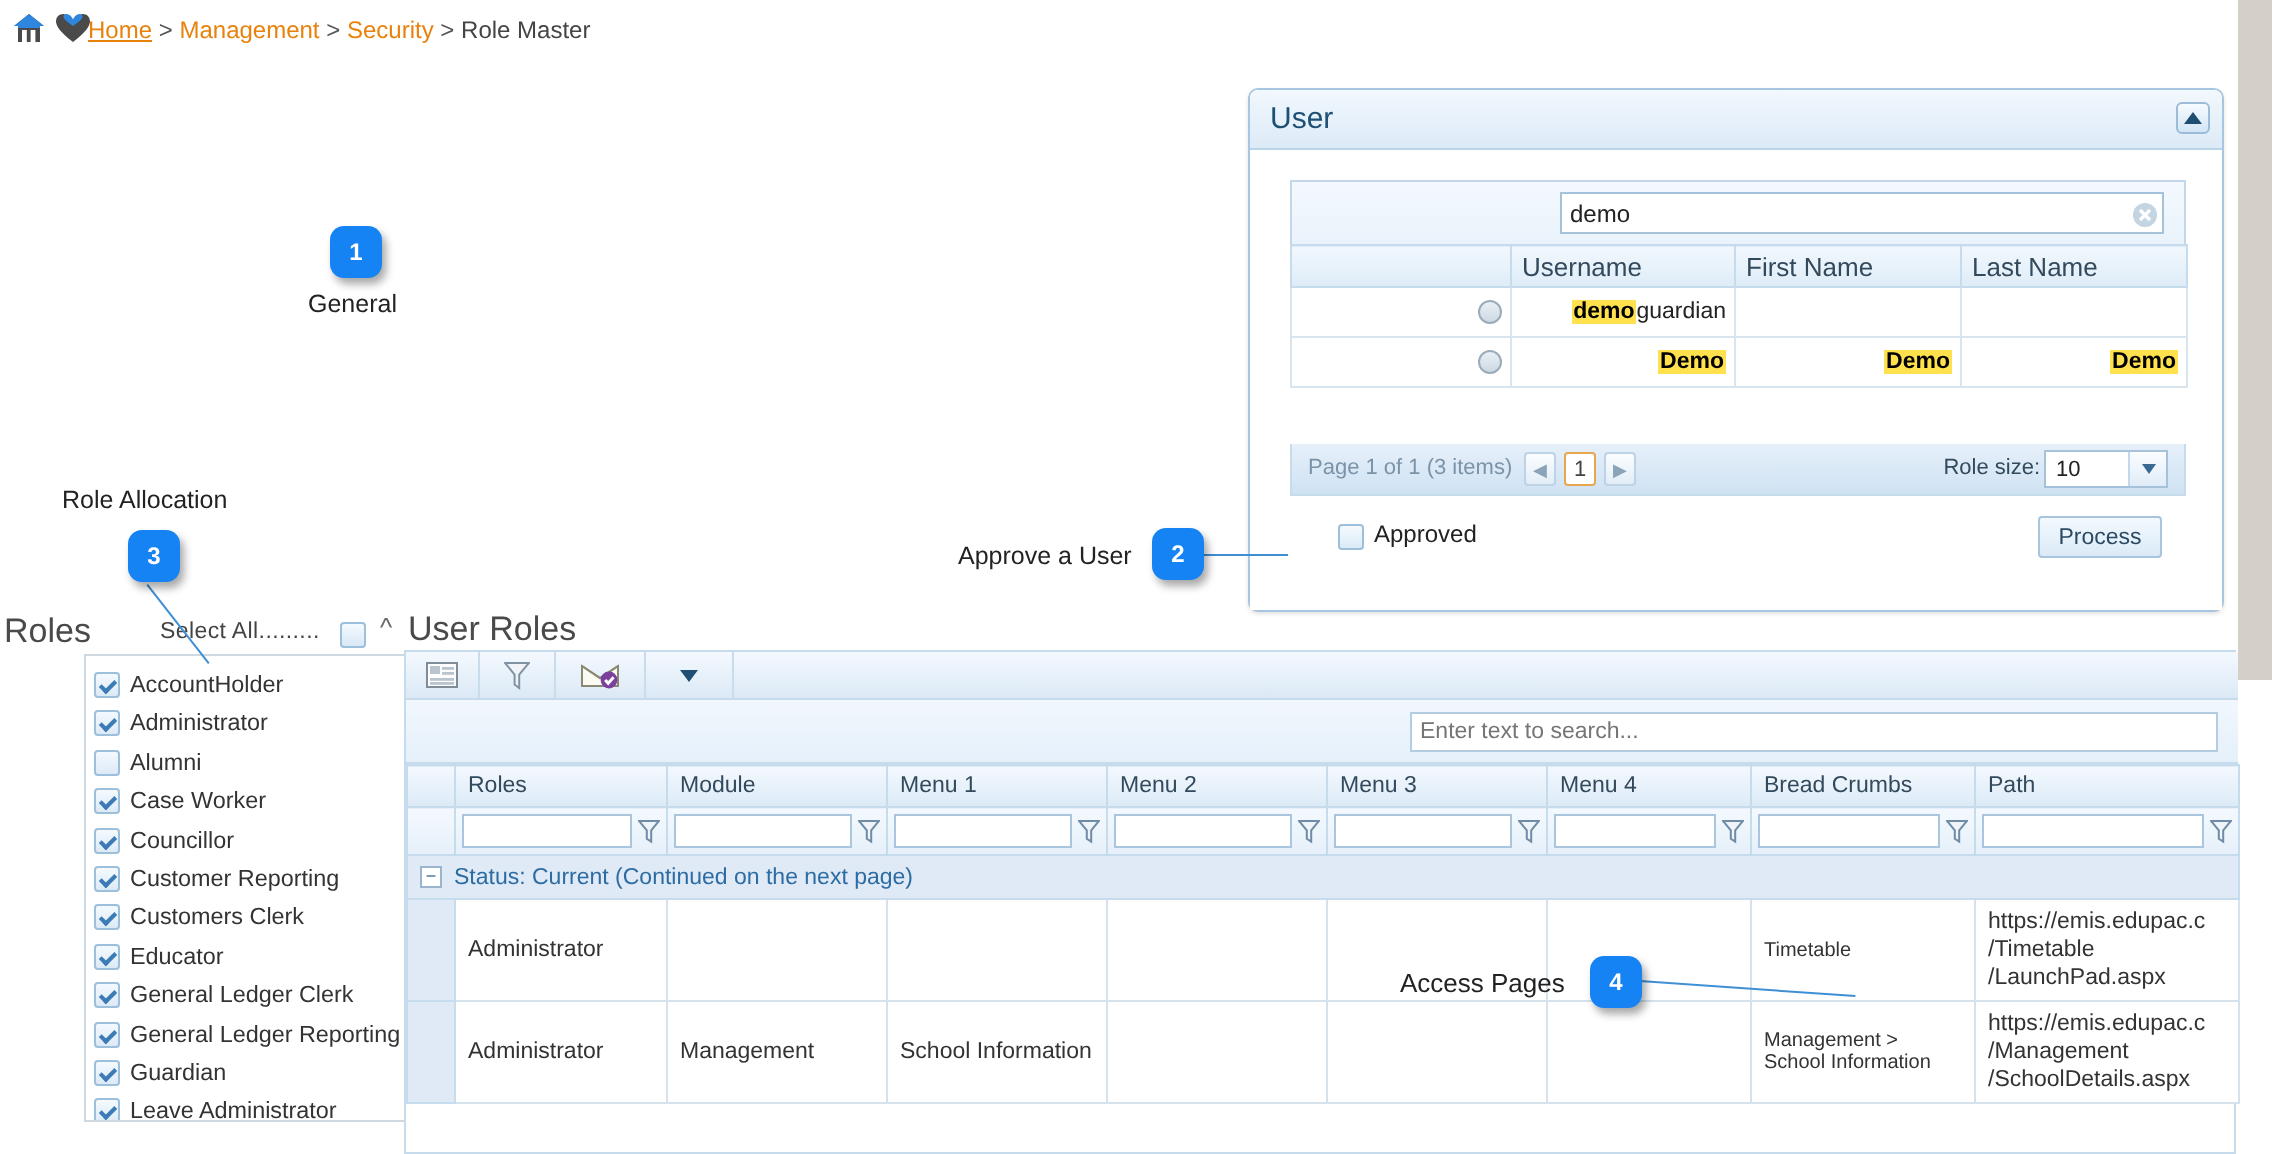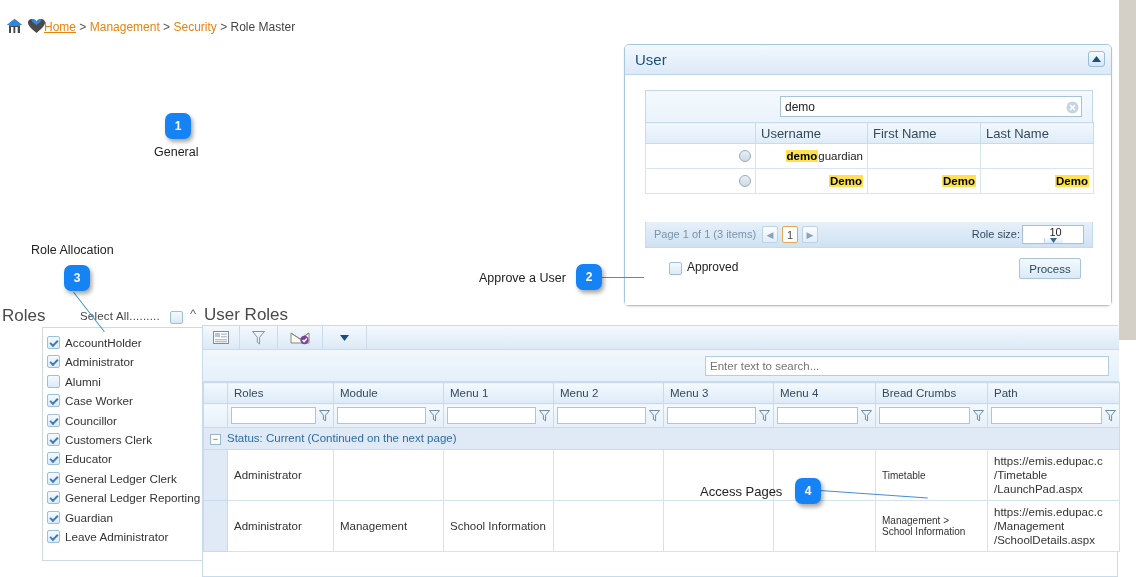--- a/index.html
+++ b/index.html
@@ -9,21 +9,21 @@
     font-family:"Liberation Sans", sans-serif;
     font-size:12px;
     color:#333;
     background:#ffffff;
     overflow:hidden;
     position:relative;
   }
   .page { position:absolute; left:0; top:0; width:1136px; height:577px; background:#fff; }
 
   
-  .crumbbar { position:absolute; left:0; top:12px; width:1017px; height:28px; background:#fff;padding-left:32px; }
+  .crumbbar { position:absolute; left:0; top:0; width:1017px; height:28px; background:#fff;padding-left:32px; }
   .crumbbar .icons { position:absolute; left:6px; top:6px; display:flex; gap:4px; align-items:center;}
   .crumbtext { position:absolute; left:44px; top:8px; font-size:12px; color:#555; white-space:nowrap;}
   .crumbtext a { color:#e8820c; text-decoration:underline; }
   .crumbtext .seg { color:#e8820c; text-decoration:none; }
   .crumbtext .sep { color:#555; }
   .crumbtext .cur { color:#444; }
 
   
   .gutter { position:absolute; left:1119px; top:0; width:17px; height:340px; background:#d4d0c8; }
   .gutter2 { position:absolute; left:1119px; top:0px; width:17px; height:577px; background:#ffffff; }
@@ -106,21 +106,21 @@
   }
   .pg-num {
     position:absolute; top:4px; left:136px; width:16px; height:17px;
     border:1px solid #e8a74d; border-radius:2px; background:#fff;
     display:flex; align-items:center; justify-content:center;
     font-size:11px; color:#444;
   }
   .pagesize-lbl { position:absolute; right:72px; top:6px; font-size:11px; color:#33495c; }
   .pagesize-box {
     position:absolute; right:8px; top:3px; width:62px; height:19px;
-    border:1px solid #a6c2db; background:#fff; display:flex; align-items:center;flex-direction:column;
+    border:1px solid #a6c2db; background:#fff; display:flex; align-items:center;
   }
   .pagesize-box .v { font-size:11px; color:#222; padding-left:5px; flex:1;}
   .pagesize-box .arrow {
     width:19px; height:17px; border-left:1px solid #c3d8ea;
     background:linear-gradient(#fbfdff,#dfecf8);
     display:flex; align-items:center; justify-content:center;
   }
 
   .approved-row { position:absolute; left:20px; top:182px; width:448px; height:24px;}
   .apchk {
@@ -349,20 +349,21 @@
   <div class="rolestitle">Roles</div>
   <div class="selall">Select All.........</div>
   <div class="selall-chk"></div>
   <div class="roleslist">
     <div style="height:5px"></div>
     <div class="roleitem"><span class="cb on"></span><span>AccountHolder</span></div>
     <div class="roleitem"><span class="cb on"></span><span>Administrator</span></div>
     <div class="roleitem"><span class="cb"></span><span>Alumni</span></div>
     <div class="roleitem"><span class="cb on"></span><span>Case Worker</span></div>
     <div class="roleitem"><span class="cb on"></span><span>Councillor</span></div>
+    <div class="roleitem"><span class="cb on"></span><span>Customer Reporting</span></div>
     <div class="roleitem"><span class="cb on"></span><span>Customers Clerk</span></div>
     <div class="roleitem"><span class="cb on"></span><span>Educator</span></div>
     <div class="roleitem"><span class="cb on"></span><span>General Ledger Clerk</span></div>
     <div class="roleitem"><span class="cb on"></span><span>General Ledger Reporting</span></div>
     <div class="roleitem"><span class="cb on"></span><span>Guardian</span></div>
     <div class="roleitem"><span class="cb on"></span><span>Leave Administrator</span></div>
   </div>
 
   <div class="urcaret">^</div>
   <div class="urtitle">User Roles</div>

